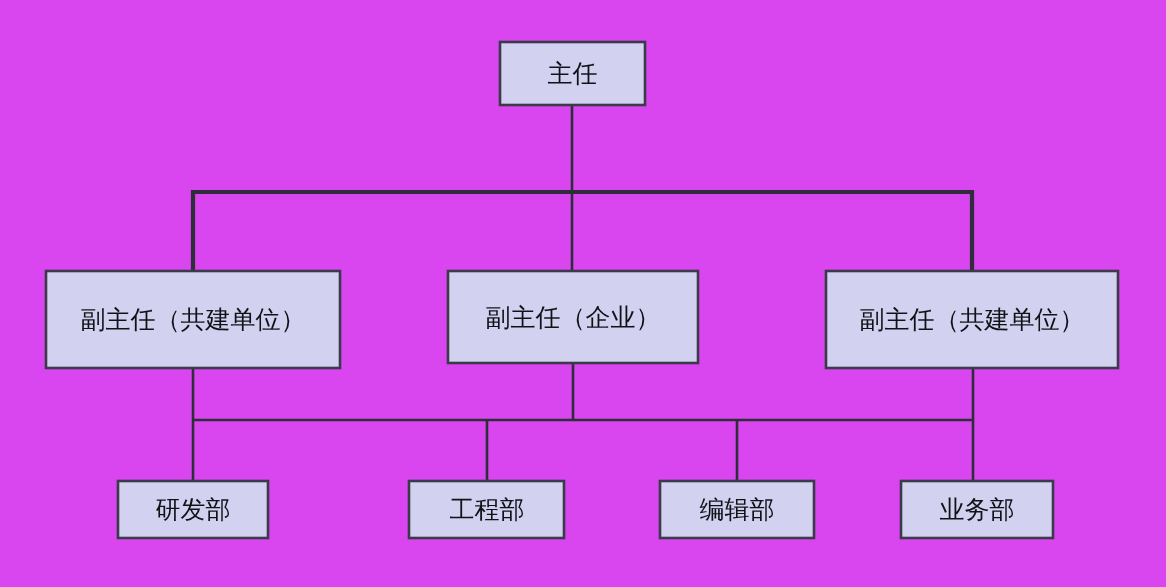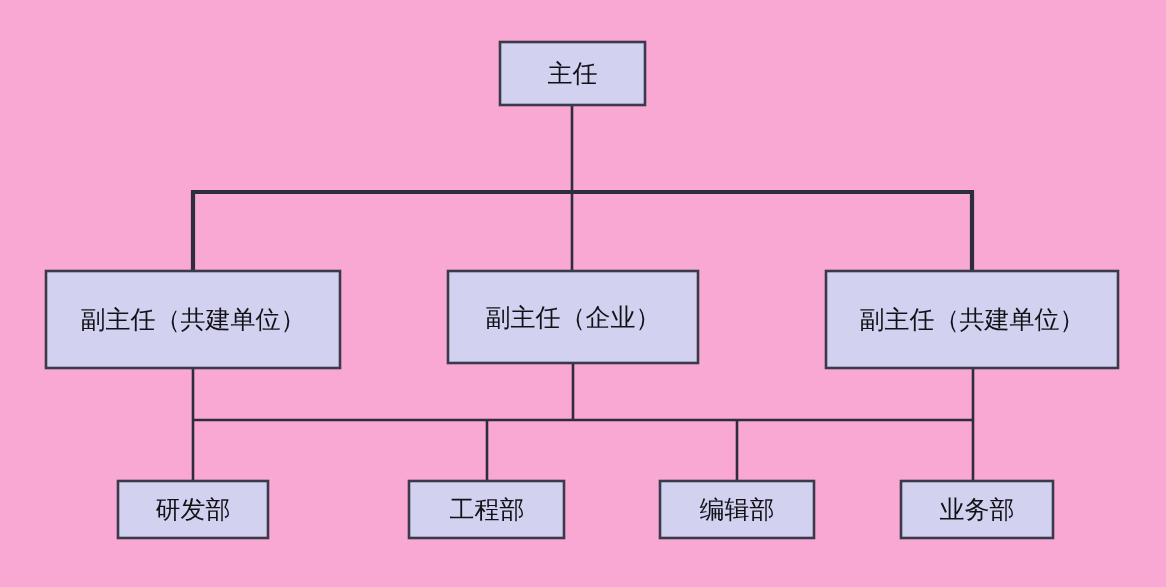--- a/index.html
+++ b/index.html
@@ -11,21 +11,21 @@
   body {
     width: 1166px;
     height: 587px;
     font-family: "DejaVu Sans", "Liberation Sans", sans-serif;
     overflow: hidden;
   }
   #org-chart-root {
     position: relative;
     width: 1166px;
     height: 587px;
-    background: #f9a8d4;
+    background: #d946ef;
   }
   svg.org-svg {
     display: block;
     width: 1166px;
     height: 587px;
   }
   .node-rect {
     stroke: #3a3a4a;
     stroke-width: 2.6;
     fill: #d2d2f0;

